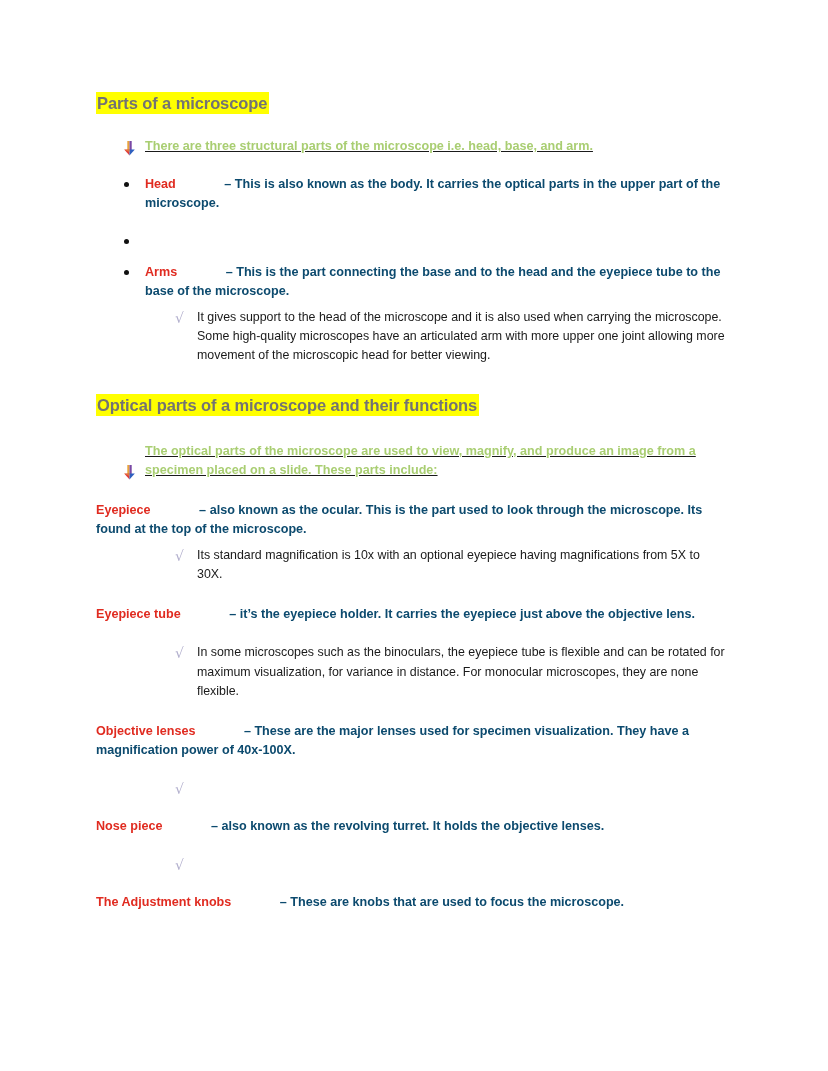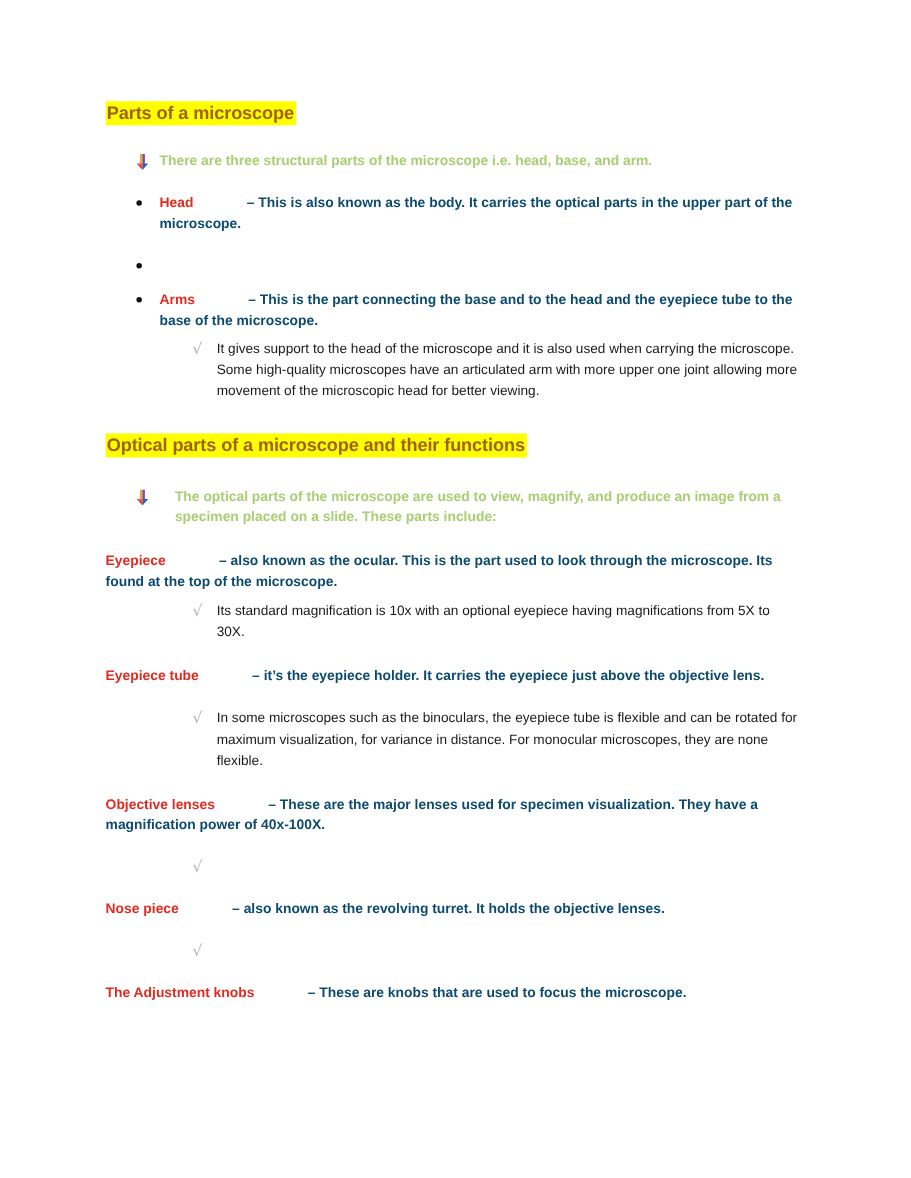--- a/index.html
+++ b/index.html
@@ -27,42 +27,43 @@
     position: absolute;
     left: 96px;
     top: 92px;
     width: 640px;
   }
 
   
   .heading {
     font-size: 16.5px;
     font-weight: bold;
-    color: #a16207;
+    color: #737373;
     letter-spacing: -0.1px;
     margin: 0;
     line-height: 1.35;
   }
   .heading .hl {
     background: #ffff00;
     padding: 2px 2px 2px 1px;
     box-decoration-break: clone;
     -webkit-box-decoration-break: clone;
   }
   .heading-block { margin: 0 0 0 0; }
   .heading-2-block { margin-top: 28px; }
 
   
   .lead {
     display: flex;
-    align-items: flex-start;
+    align-items: flex-end;
     margin-top: 23px;
     padding-left: 27px;
-  }
-  .lead-2 { margin-top: 26px; gap: 14px; }
+    text-decoration: underline;
+  }
+  .lead-2 { margin-top: 26px; }
   .arrow-bullet {
     flex: 0 0 auto;
     width: 13px;
     height: 15px;
     margin-right: 9px;
     margin-top: 3px;
     position: relative;
   }
   .arrow-bullet svg { display: block; }
   .lead-text {

